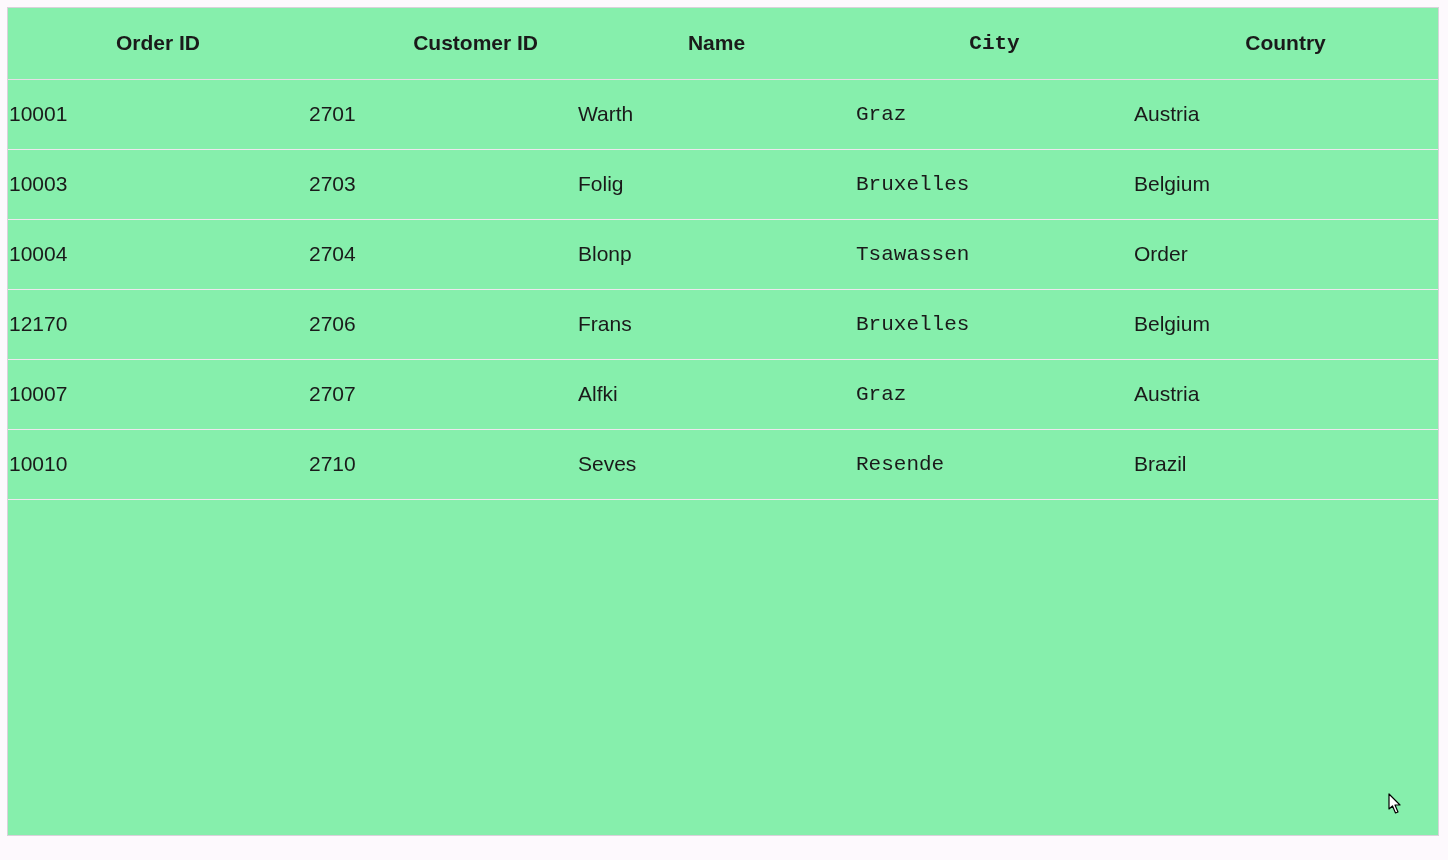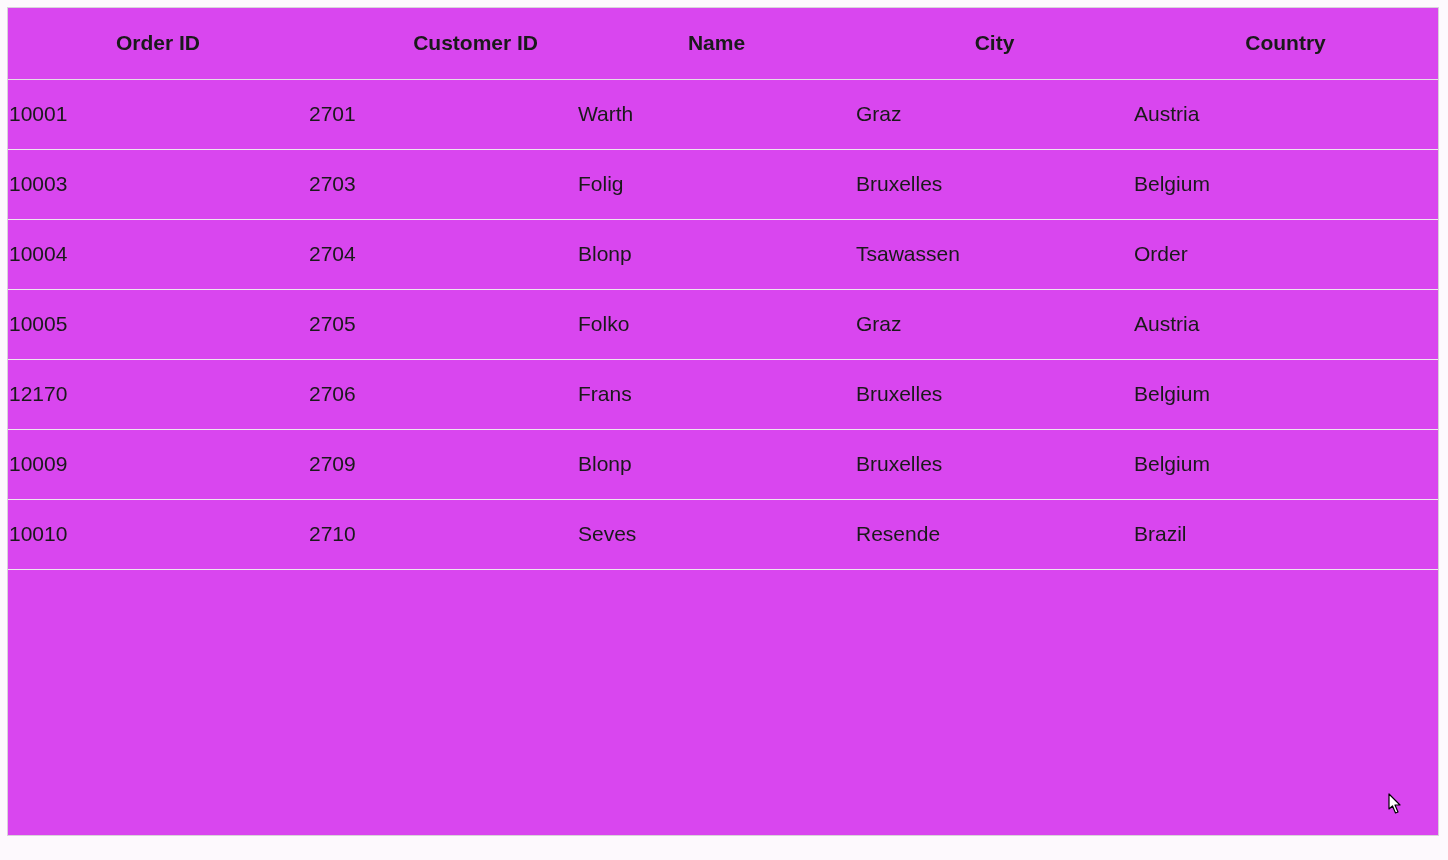--- a/index.html
+++ b/index.html
@@ -14,21 +14,21 @@
   }
   *, *:before, *:after { box-sizing: inherit; }
 
   .grid-wrapper {
     position: absolute;
     left: 7px;
     top: 7px;
     right: 9px;
     bottom: 24px;
     border: 1px solid #d9d2da;
-    background: #d946ef;
+    background: #86efac;
   }
 
   .data-grid {
     width: 100%;
     border-collapse: collapse;
   }
 
   .data-grid thead th {
     height: 71px;
     font-size: 21px;
@@ -49,21 +49,21 @@
     text-align: left;
     vertical-align: middle;
     white-space: nowrap;
     margin-left: 18px;
   }
 
   
   .col-order    { width: 300px; text-align: center; }
   .col-customer { width: 270px; text-align: right; padding-right: 40px; }
   .col-name     { width: 278px; padding-left: 0px; }
-  .col-city     { width: 278px; padding-left: 0px; }
+  .col-city     { width: 278px; padding-left: 0px; font-family: Liberation Mono, monospace; }
   .col-country  { width: auto;  padding-left: 0px; }
 
   .data-grid thead th.col-order    { text-align: center; }
   .data-grid thead th.col-customer { text-align: right; padding-right: 40px; }
 
   
   .cursor {
     position: absolute;
     left: 1388px;
     top: 793px;
@@ -103,39 +103,32 @@
         <td class="col-country">Belgium</td>
       </tr>
       <tr>
         <td class="col-order">10004</td>
         <td class="col-customer">2704</td>
         <td class="col-name">Blonp</td>
         <td class="col-city">Tsawassen</td>
         <td class="col-country">Order</td>
       </tr>
       <tr>
-        <td class="col-order">10005</td>
-        <td class="col-customer">2705</td>
-        <td class="col-name">Folko</td>
-        <td class="col-city">Graz</td>
-        <td class="col-country">Austria</td>
-      </tr>
-      <tr>
         <td class="col-order">12170</td>
         <td class="col-customer">2706</td>
         <td class="col-name">Frans</td>
         <td class="col-city">Bruxelles</td>
         <td class="col-country">Belgium</td>
       </tr>
       <tr>
-        <td class="col-order">10009</td>
-        <td class="col-customer">2709</td>
-        <td class="col-name">Blonp</td>
-        <td class="col-city">Bruxelles</td>
-        <td class="col-country">Belgium</td>
+        <td class="col-order">10007</td>
+        <td class="col-customer">2707</td>
+        <td class="col-name">Alfki</td>
+        <td class="col-city">Graz</td>
+        <td class="col-country">Austria</td>
       </tr>
       <tr>
         <td class="col-order">10010</td>
         <td class="col-customer">2710</td>
         <td class="col-name">Seves</td>
         <td class="col-city">Resende</td>
         <td class="col-country">Brazil</td>
       </tr>
     </tbody>
   </table>

